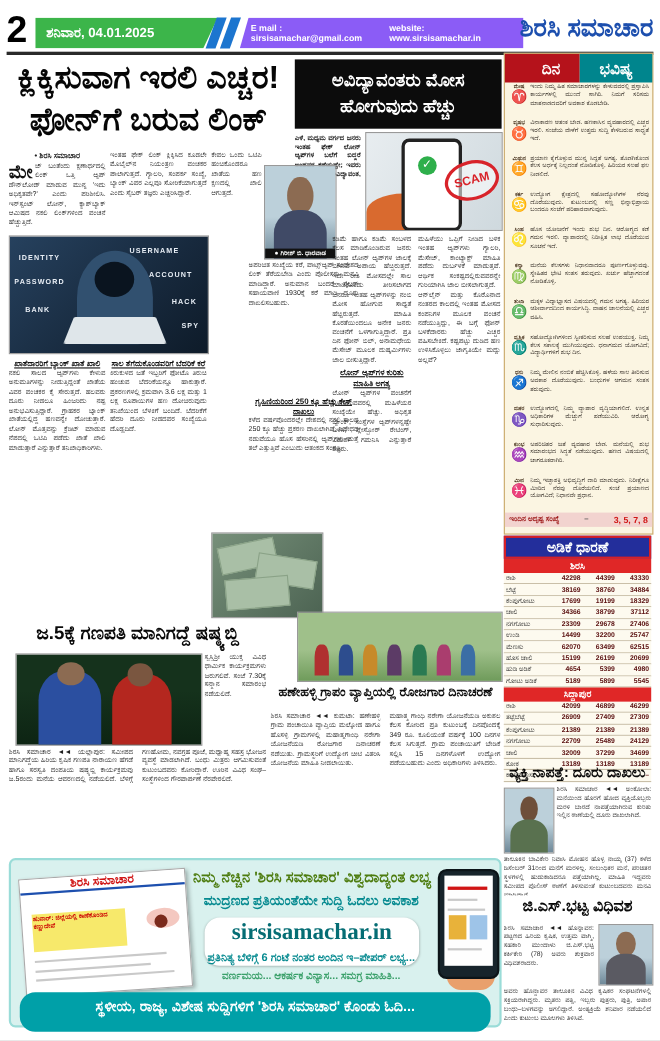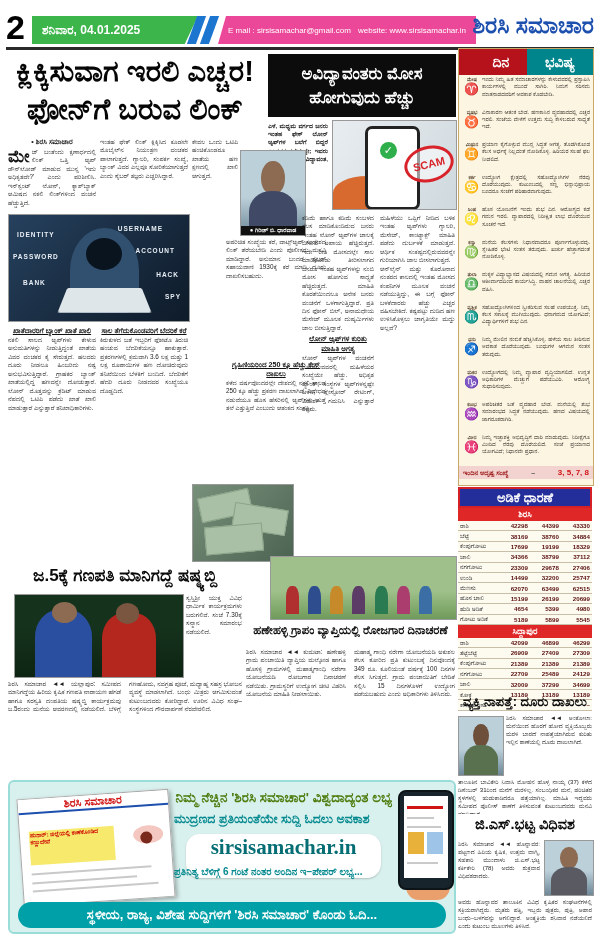--- a/index.html
+++ b/index.html
@@ -5,21 +5,21 @@
   html,body{margin:0;padding:0;background:#d9d9d9;font-family:"Liberation Sans",sans-serif;}
   #page{position:relative;width:600px;height:946px;background:#ffffff;margin:0 auto;overflow:hidden;}
   .abs{position:absolute;}
   .jt{text-align:justify;color:#1c1c1c;line-height:1.32;overflow:hidden;}
   .bodytx{font-size:6.4px;}
   .subhead{font-weight:bold;text-align:center;font-size:7.2px;color:#111;margin:2px 0 1px 0;text-decoration:underline;}
   
   #pageno{font-size:34px;font-weight:bold;color:#000;}
   #datebox{background:#3cb54a;color:#fff;font-weight:bold;font-size:12px;display:flex;align-items:center;padding-left:10px;clip-path:polygon(0 0,100% 0,92% 100%,0 100%);}
   .slash{background:#1c75cf;width:9px;height:28px;transform:skewX(-20deg);}
-  #topbar{background:#ec4899;color:#fff;font-size:8px;font-weight:normal;display:flex;align-items:center;justify-content:space-between;padding:0 10px;clip-path:polygon(8px 0,100% 0,100% 100%,0 100%);}
+  #topbar{background:#8b5cf6;color:#fff;font-size:8px;font-weight:bold;display:flex;align-items:center;justify-content:space-between;padding:0 10px;clip-path:polygon(8px 0,100% 0,100% 100%,0 100%);}
   #masthead{font-size:23px;font-weight:bold;color:#1d4fae;text-align:right;letter-spacing:0;}
   #toprule{background:#2a2a2a;height:2.5px;}
   
   #lead-hl{font-size:29px;font-weight:bold;color:#060606;text-align:center;line-height:1.32;}
   .byline{font-size:7px;font-weight:bold;text-align:center;color:#222;}
   .dropcap{float:left;font-size:17px;font-weight:bold;line-height:0.9;padding:1px 2px 0 0;color:#111;}
   
   #blackbox{background:#0c0c0c;color:#fff;font-weight:bold;font-size:16.5px;text-align:center;line-height:1.4;display:flex;flex-direction:column;justify-content:center;}
   
   .ph{overflow:hidden;border:1px solid #999;}
@@ -64,21 +64,21 @@
   #adike-head{background:#232e9b;border:2px solid #d62027;color:#fff;font-weight:bold;font-size:13px;text-align:center;line-height:17px;}
   .a-band{background:#e02727;color:#fff;font-weight:bold;font-size:8.5px;text-align:center;line-height:13px;}
   .a-row{display:flex;height:9.4px;align-items:center;border-bottom:0.5px solid #c9bfa8;background:#fdfaef;font-size:6.2px;}
   .a-label{width:40px;padding-left:2px;color:#222;}
   .a-num{width:30px;text-align:right;padding-right:2px;color:#5a1010;font-weight:bold;}
   
   .sm-hl{font-weight:bold;color:#0a0a0a;text-align:center;}
   
   #ad{background:#d9f1ee;border:2px solid #9adcd8;border-radius:6px;}
   #ad .red{color:#4d7c0f;font-weight:bold;text-align:right;}
-  #ad .teal{color:#068a90;font-weight:bold;}
+  #ad .teal{color:#068a90;font-weight:bold;text-align:center;}
   #ad-domain{background:#fff;border-radius:14px;text-align:center;font-family:"Liberation Serif",serif;font-weight:bold;color:#056d74;font-size:21px;line-height:26px;box-shadow:0 1px 2px rgba(0,0,0,.2);}
   #ad-bottom{background:#00a0a8;border-radius:14px;color:#fff;font-weight:bold;font-size:13px;text-align:center;line-height:26px;}
   .thumb{background:#fff;border:1px solid #aaa;box-shadow:2px 2px 4px rgba(0,0,0,.3);transform:rotate(-4deg);overflow:hidden;}
   .thumb .mh{background:#fff;color:#d01414;font-weight:bold;font-size:11px;text-align:center;border-bottom:2px solid #1d4fae;}
   .thumb .yb{position:absolute;left:6%;top:30%;width:55%;height:30%;background:#f7e96b;color:#c00;font-size:6px;font-weight:bold;padding:1px;}
   .thumb .eye{position:absolute;right:5%;top:32%;width:30px;height:18px;background:#f4c8c0;border-radius:50%;}
   .thumb .iris{position:absolute;right:12%;top:38%;width:12px;height:12px;background:#7a2a1c;border-radius:50%;}
   .gl{position:absolute;background:#c9c9c9;height:2px;}
   .phone2{background:#17242b;border-radius:8px;border:2px solid #0c1418;}
   .phone2 .scr{position:absolute;left:7%;top:4%;width:86%;height:86%;background:#fefefe;overflow:hidden;}
@@ -205,32 +205,33 @@
       <div class="eye"></div>
       <div class="iris"></div>
       <div class="gl" style="left:6%;top:70%;width:80%;"></div>
       <div class="gl" style="left:6%;top:78%;width:70%;"></div>
       <div class="gl" style="left:6%;top:86%;width:84%;"></div>
     </div>
     <div class="abs red" style="left:164px;top:8px;width:218px;font-size:13.5px;">ನಿಮ್ಮ ನೆಚ್ಚಿನ 'ಶಿರಸಿ ಸಮಾಚಾರ' ವಿಶ್ವದಾದ್ಯಂತ ಲಭ್ಯ</div>
     <div class="abs teal" style="left:164px;top:30px;width:218px;font-size:12.5px;">ಮುದ್ರಣದ ಪ್ರತಿಯಂತೆಯೇ ಸುದ್ದಿ ಓದಲು ಅವಕಾಶ</div>
     <div class="abs" id="ad-domain" style="left:176px;top:52px;width:195px;height:44px;text-align:center;">sirsisamachar.in</div>
     <div class="abs teal" style="left:164px;top:84px;width:218px;font-size:10px;">ಪ್ರತಿನಿತ್ಯ ಬೆಳಿಗ್ಗೆ 6 ಗಂಟೆ ನಂತರ ಅಂದಿನ ಇ–ಪೇಪರ್ ಲಭ್ಯ...</div>
+    <div class="abs teal" style="left:164px;top:100px;width:218px;font-size:9.5px;color:#3aa06a;">ವರ್ಣಮಯ... ಆಕರ್ಷಕ ವಿನ್ಯಾಸ... ಸಮಗ್ರ ಮಾಹಿತಿ...</div>
     <div class="abs hand2" style="left:396px;top:74px;width:44px;height:44px;"></div>
     <div class="abs phone2" style="left:388px;top:8px;width:52px;height:96px;">
       <div class="scr">
         <div class="gl" style="left:8%;top:12%;width:80%;background:#d01414;height:3px;"></div>
         <div class="gl" style="left:8%;top:26%;width:60%;"></div>
         <div class="gl" style="left:8%;top:36%;width:76%;"></div>
         <div class="abs" style="left:10%;top:44%;width:36%;height:26%;background:#e8b23a;"></div>
         <div class="abs" style="left:52%;top:44%;width:36%;height:26%;background:#9ec4e8;"></div>
         <div class="gl" style="left:8%;top:80%;width:70%;"></div>
       </div>
     </div>
-    <div class="abs" id="ad-bottom" style="left:8px;top:120px;width:428px;height:26px;">ಸ್ಥಳೀಯ, ರಾಜ್ಯ, ವಿಶೇಷ ಸುದ್ದಿಗಳಿಗೆ 'ಶಿರಸಿ ಸಮಾಚಾರ' ಕೊಂಡು ಓದಿ...</div>
+    <div class="abs" id="ad-bottom" style="left:8px;top:120px;width:428px;height:36px;">ಸ್ಥಳೀಯ, ರಾಜ್ಯ, ವಿಶೇಷ ಸುದ್ದಿಗಳಿಗೆ 'ಶಿರಸಿ ಸಮಾಚಾರ' ಕೊಂಡು ಓದಿ...</div>
   </div>
 
   <div class="abs" id="horo" style="left:458px;top:48px;width:134px;height:436px;">
     <div id="horo-head">
       <div class="l">ದಿನ</div>
       <div class="r">ಭವಿಷ್ಯ</div>
     </div>
     <div id="horo-list">
         <div class="h-row">
           <div class="h-ic">

